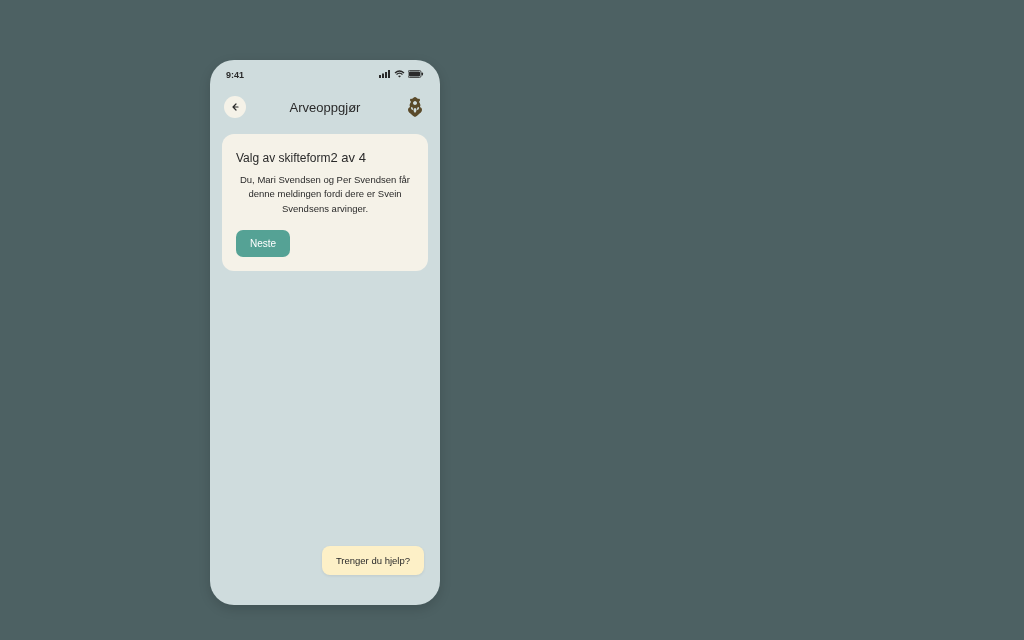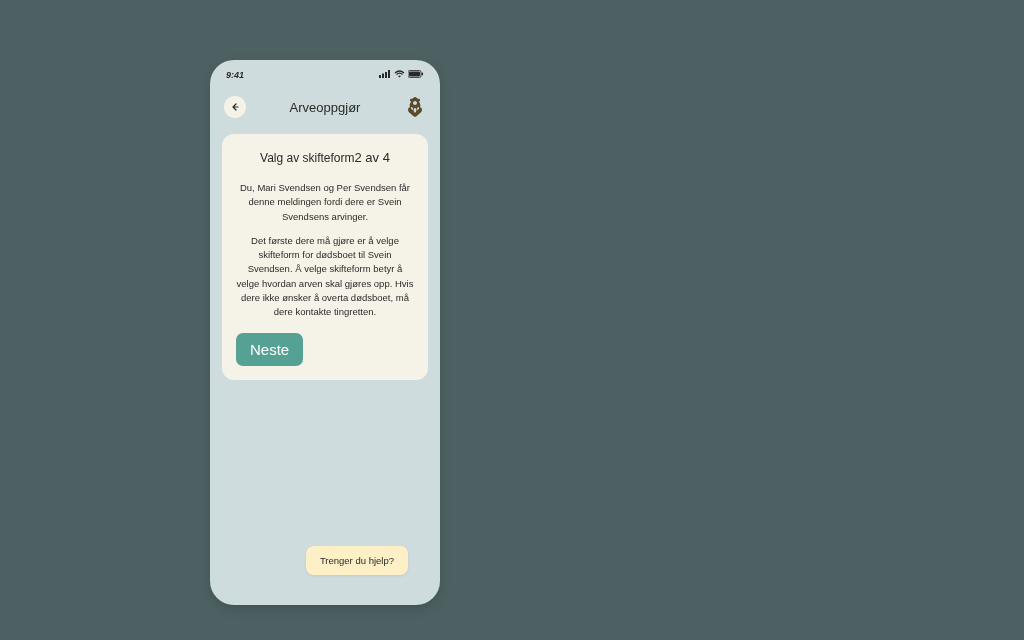--- a/index.html
+++ b/index.html
@@ -26,21 +26,20 @@
       box-shadow: 0 4px 12px rgba(0,0,0,0.15);
     }
     .status-bar {
       display: flex;
       justify-content: space-between;
       align-items: center;
       padding: 10px 16px 4px 16px;
       font-size: 9px;
       font-weight: 600;
       color: #2a2a2a;
-      font-style: italic;
     }
     .status-icons {
       display: flex;
       align-items: center;
       gap: 3px;
     }
     .signal-icon, .wifi-icon, .battery-icon {
       display: inline-block;
     }
     .header {
@@ -75,23 +74,23 @@
       justify-content: center;
     }
     .card {
       margin: 6px 12px;
       background-color: #f5f2e8;
       border-radius: 12px;
       padding: 16px 14px 14px 14px;
     }
     .card-header {
       display: flex;
-      justify-content: center;
+      justify-content: flex-start;
       align-items: baseline;
-      margin-bottom: 16px;
+      margin-bottom: 8px;
     }
     .card-title {
       font-size: 12px;
       font-weight: 500;
       color: #2a2a2a;
     }
     .step-indicator {
       font-size: 13px;
       color: #2a2a2a;
     }
@@ -107,27 +106,27 @@
     }
     .card-body p:last-child {
       margin-bottom: 0;
     }
     .next-button {
       background-color: #55a295;
       color: #ffffff;
       border: none;
       border-radius: 7px;
       padding: 8px 14px;
-      font-size: 15px;
+      font-size: 10px;
       cursor: pointer;
     }
     .help-chip {
       position: absolute;
       bottom: 30px;
-      right: 32px;
+      right: 16px;
       background-color: #fdf0c7;
       border-radius: 8px;
       padding: 9px 14px;
       font-size: 9.5px;
       color: #2a2a2a;
       cursor: pointer;
       box-shadow: 0 1px 3px rgba(0,0,0,0.08);
     }
   </style>
 </head>
@@ -178,19 +177,18 @@
     </div>
   </div>
 
   <div class="card">
     <div class="card-header">
       <div class="card-title">Valg av skifteform</div>
       <div class="step-indicator">2 av 4</div>
     </div>
     <div class="card-body">
       <p>Du, Mari Svendsen og Per Svendsen får denne meldingen fordi dere er Svein Svendsens arvinger.</p>
-      <p>Det første dere må gjøre er å velge skifteform for dødsboet til Svein Svendsen. Å velge skifteform betyr å velge hvordan arven skal gjøres opp. Hvis dere ikke ønsker å overta dødsboet, må dere kontakte tingretten.</p>
     </div>
     <button class="next-button">Neste</button>
   </div>
 
   <div class="help-chip">Trenger du hjelp?</div>
 </div>
 
 </body></html>

